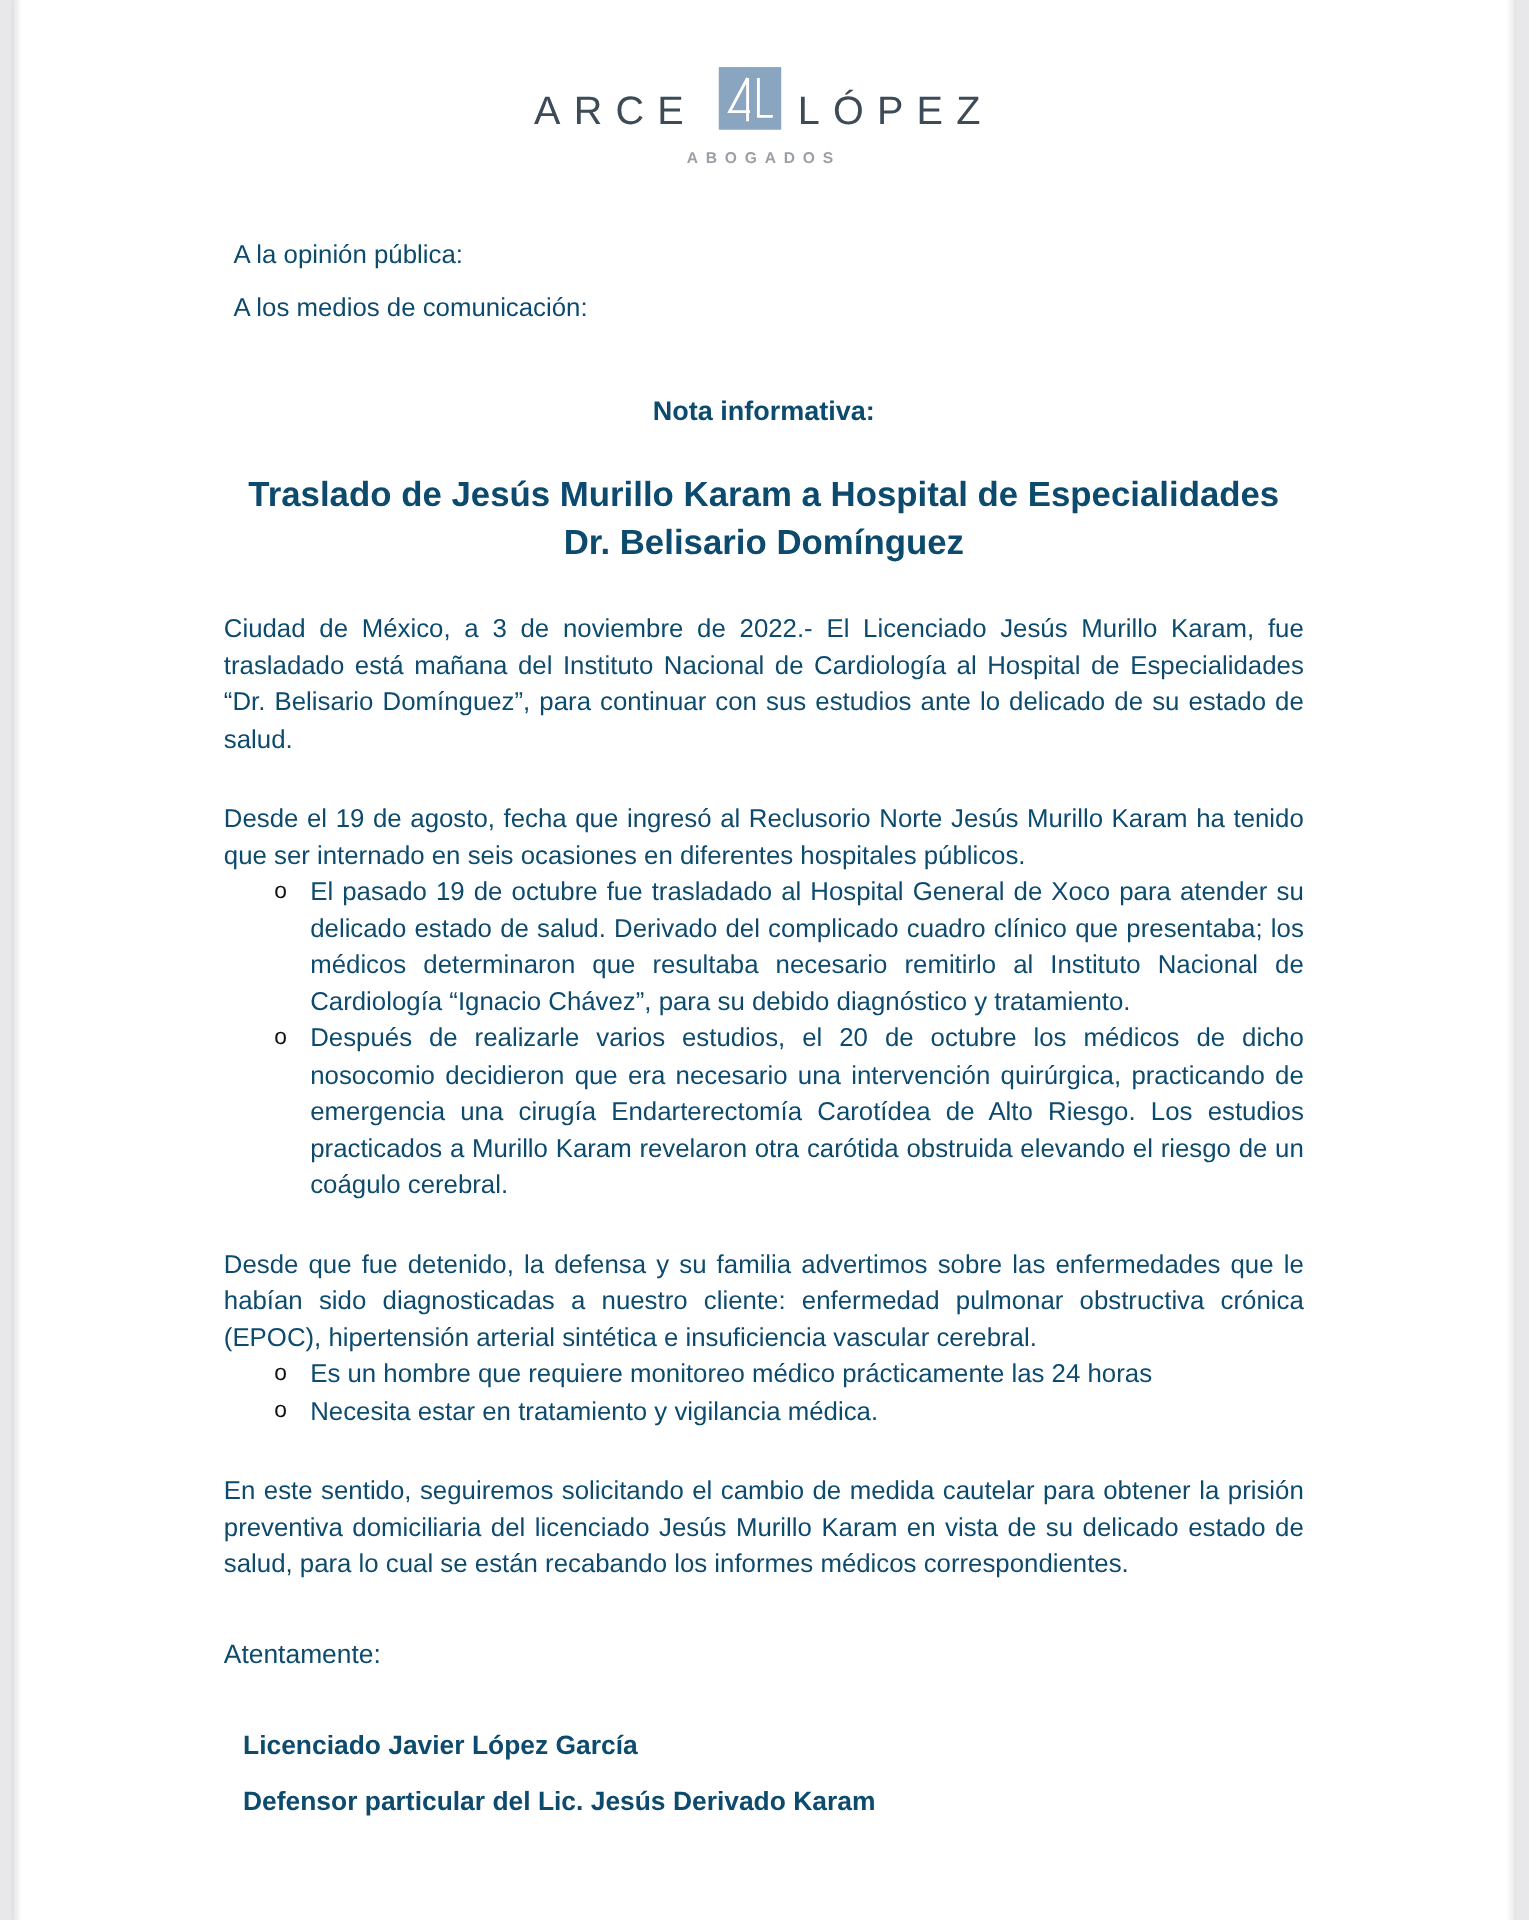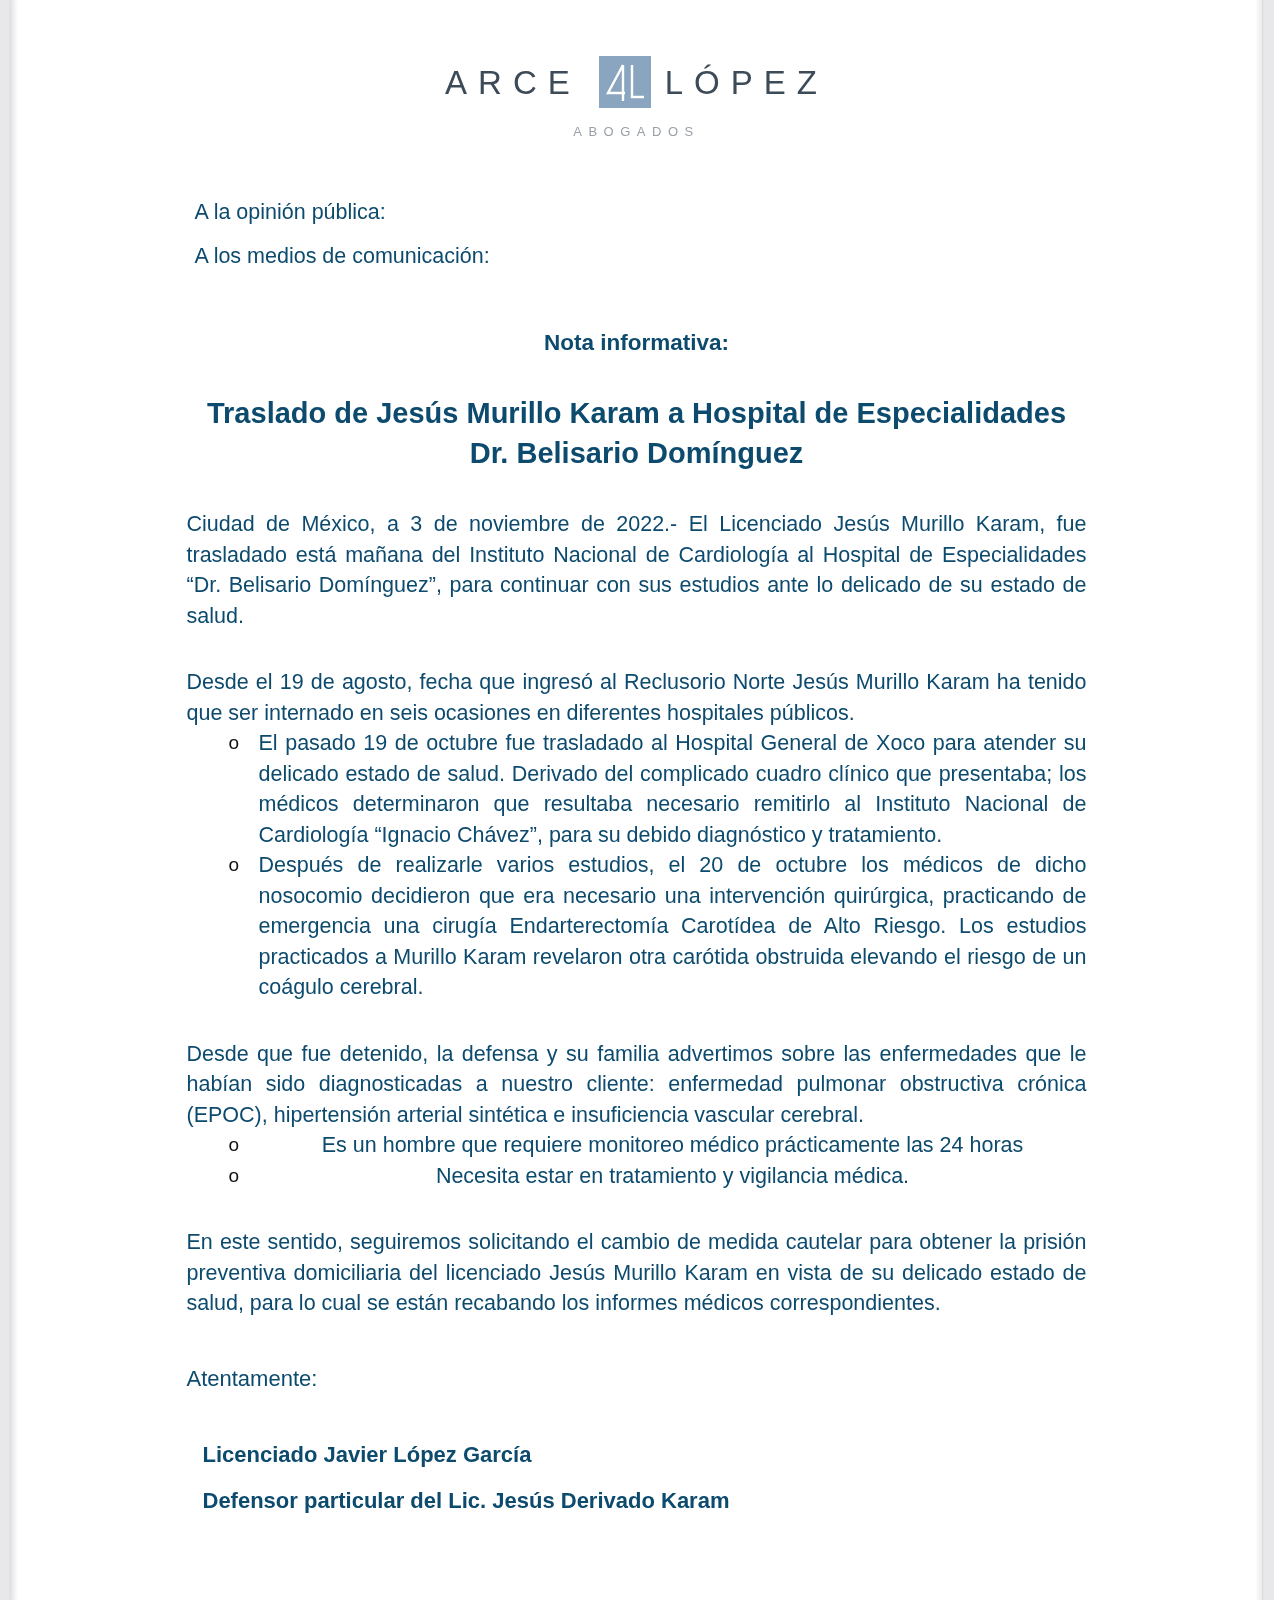--- a/index.html
+++ b/index.html
@@ -43,21 +43,21 @@
     pointer-events: none;
   }
 
   
   .letterhead {
     padding-top: 56px;
     text-align: center;
   }
   .logo-row {
     display: flex;
-    align-items: center;
+    align-items: flex-end;
     justify-content: center;
     gap: 0px;
   }
   .brand-word {
     font-family: "Liberation Sans", sans-serif;
     font-size: 33px;
     letter-spacing: 11px;
     color: #3d4a57;
     font-weight: 400;
     line-height: 1;
@@ -71,21 +71,21 @@
     position: relative;
     margin: 0 4px;
     flex: 0 0 auto;
   }
   .logo-mark svg { display: block; }
   .brand-sub {
     margin-top: 16px;
     font-size: 13px;
     letter-spacing: 6.5px;
     color: #9aa0a6;
-    font-weight: 400;
+    font-weight: 700;
   }
 
   
   .doc-body {
     margin: 0 auto;
     padding-top: 58px;
     width: 900px;
     color: #0c4a6e;
     font-size: 21.5px;
     line-height: 1.42;
@@ -135,21 +135,21 @@
   }
   ul.o-list li::before {
     content: "o";
     position: absolute;
     left: 42px;
     top: 0;
     font-size: 19px;
     line-height: 1.62;
     color: #111;
   }
-  ul.o-list.simple li { text-align: center; }
+  ul.o-list.simple li { text-align: left; }
 
   .sign-block { margin-top: 44px; }
   .sign-line {
     font-weight: bold;
     font-size: 22px;
     margin: 16px;
     line-height: 1.34;
   }
   .sign-atten { font-weight: normal; font-size: 22px; margin: 0 0 46px 0; }
 </style>

